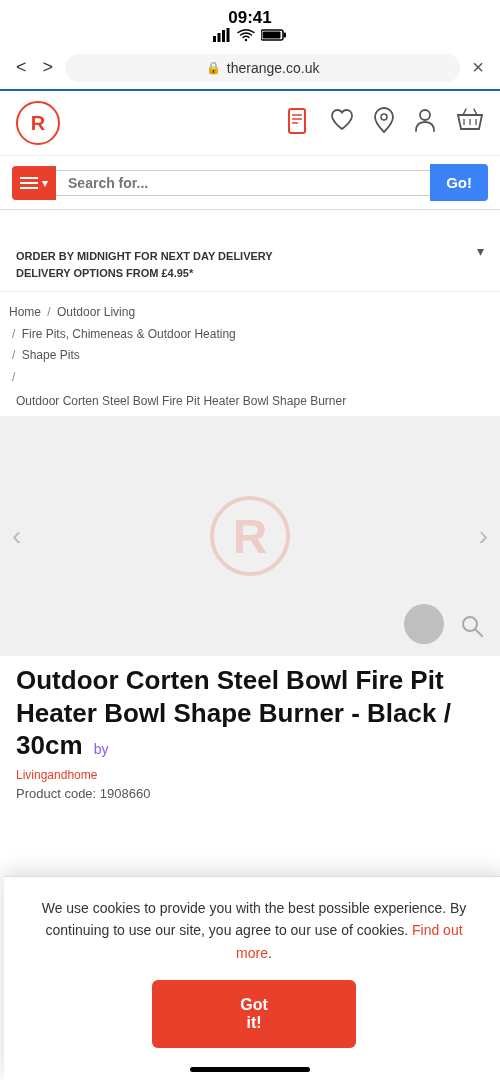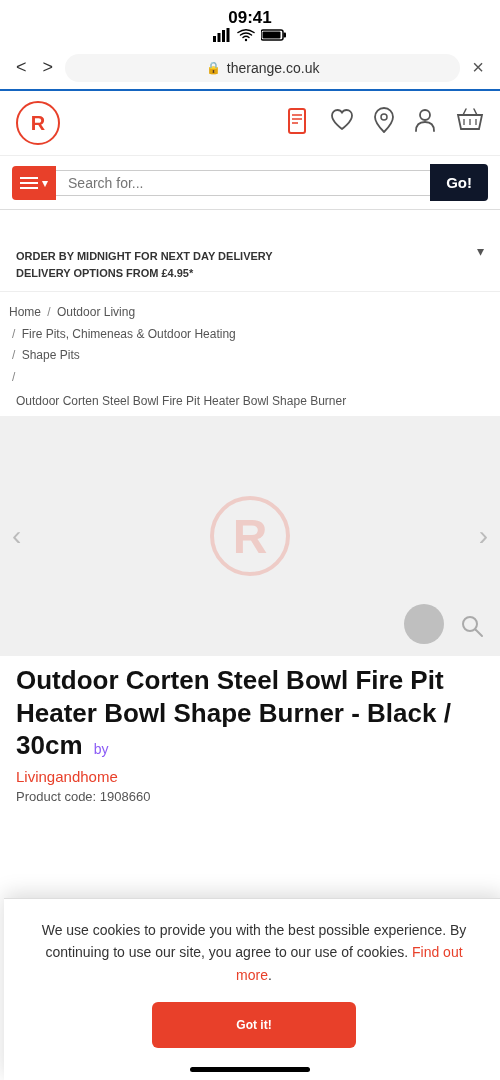--- a/index.html
+++ b/index.html
@@ -140,23 +140,24 @@
     }
     .search-input {
       flex: 1;
       border: 1px solid #ccc;
       border-left: none;
       border-right: none;
       padding: 4px 12px;
       font-size: 14px;
       color: #999;
       outline: none;
+      font-weight: bold;
     }
     .go-btn {
-      background: #0f172a;
+      background: #3b82f6;
       color: #fff;
       border: none;
       padding: 10px 16px;
       font-size: 15px;
       font-weight: bold;
       border-radius: 0 4px 4px 0;
       cursor: pointer;
     }
 
     
@@ -207,21 +208,21 @@
     }
     .brand-label {
       font-size: 14px;
       font-weight: 400;
       color: #8b5cf6;
       margin-left: 4px;
     }
     .brand-link {
       color: #e8402a;
       text-decoration: none;
-      font-size: 15px;
+      font-size: 12px;
       display: block;
       margin-top: 6px;
     }
     .product-code {
       font-size: 13px;
       color: #555;
       margin-top: 4px;
     }
 
     
@@ -294,21 +295,21 @@
     .cookie-link {
       color: #e8402a;
       text-decoration: none;
     }
     .got-it-btn {
       background: #e8402a;
       color: #fff;
       border: none;
       border-radius: 6px;
       padding: 16px 80px;
-      font-size: 12px;
+      font-size: 16px;
       font-weight: 600;
       cursor: pointer;
       width: 204px;
     }
 
     
     .home-bar {
       position: fixed;
       bottom: 8px;
       left: 50%;

